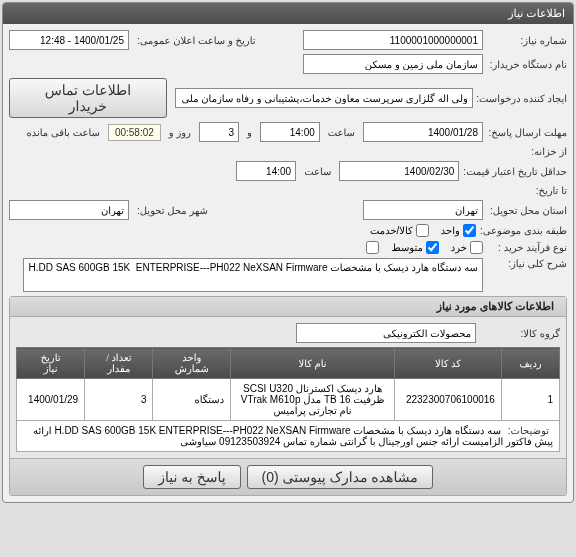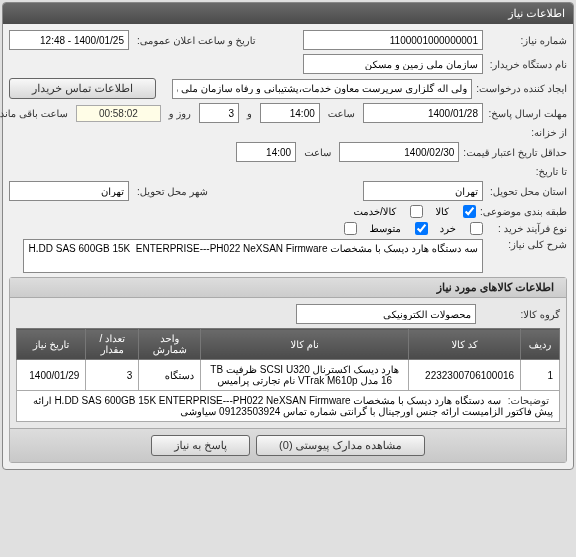--- a/index.html
+++ b/index.html
@@ -54,44 +54,44 @@
   height: 20px;
   font-family: inherit;
 }
 .input-wide { width: 180px; }
 .input-med { width: 120px; }
 .input-sm { width: 60px; }
 .input-xs { width: 40px; }
 .btn {
   border: 1px solid #666;
   background: linear-gradient(to bottom, #f8f8f8, #d8d8d8);
-  padding: 3px 22px;
-  font-size: 11px;
+  padding: 3px 14px;
+  font-size: 14px;
   font-family: inherit;
   border-radius: 3px;
   cursor: pointer;
   color: #333;
 }
 .badge-time {
   background: #fffde7;
   border: 1px solid #aaa;
-  padding: 2px 22px;
+  padding: 2px 6px;
   font-size: 10px;
   color: #333;
 }
 .checkbox-group {
   display: flex;
   align-items: center;
   gap: 12px;
   font-size: 10px;
 }
 .checkbox-item {
   display: flex;
   align-items: center;
-  gap: 14px;
+  gap: 3px;
 }
 .textarea {
   border: 1px solid #888;
   background: #fff;
   padding: 3px 4px;
   font-size: 10px;
   font-family: inherit;
   width: 460px;
   height: 34px;
   resize: none;
@@ -113,22 +113,23 @@
 table.data {
   border-collapse: collapse;
   width: 100%;
   font-size: 10px;
   background: #fff;
 }
 table.data th {
   background: linear-gradient(to bottom, #6a6a6a, #4a4a4a);
   color: #fff;
   border: 1px solid #777;
-  padding: 4px 6px;
+  padding: 4px 16px;
   font-weight: normal;
+  font-family: Liberation Serif, serif;
 }
 table.data td {
   border: 1px solid #aaa;
   padding: 4px 6px;
   text-align: right;
   background: #fff;
 }
 table.data td.right { text-align: center; }
 .desc-row td {
   text-align: right;
@@ -205,21 +206,21 @@
       <span class="flex-spacer"></span>
       <span class="label-sm">شهر محل تحویل:</span>
       <input class="input input-med" value="تهران" style="">
     </div>
 
     <div class="form-row">
       <span class="label">طبقه بندی موضوعی:</span>
       <div class="checkbox-group">
         <span class="checkbox-item">
           <input type="checkbox" checked="" style="">
-          <span>کالا</span>
+          <span>واحد</span>
         </span>
         <span class="checkbox-item">
           <input type="checkbox" style="">
           <span>کالا/خدمت</span>
         </span>
       </div>
     </div>
 
     <div class="form-row">
       <span class="label">نوع فرآیند خرید :</span>

